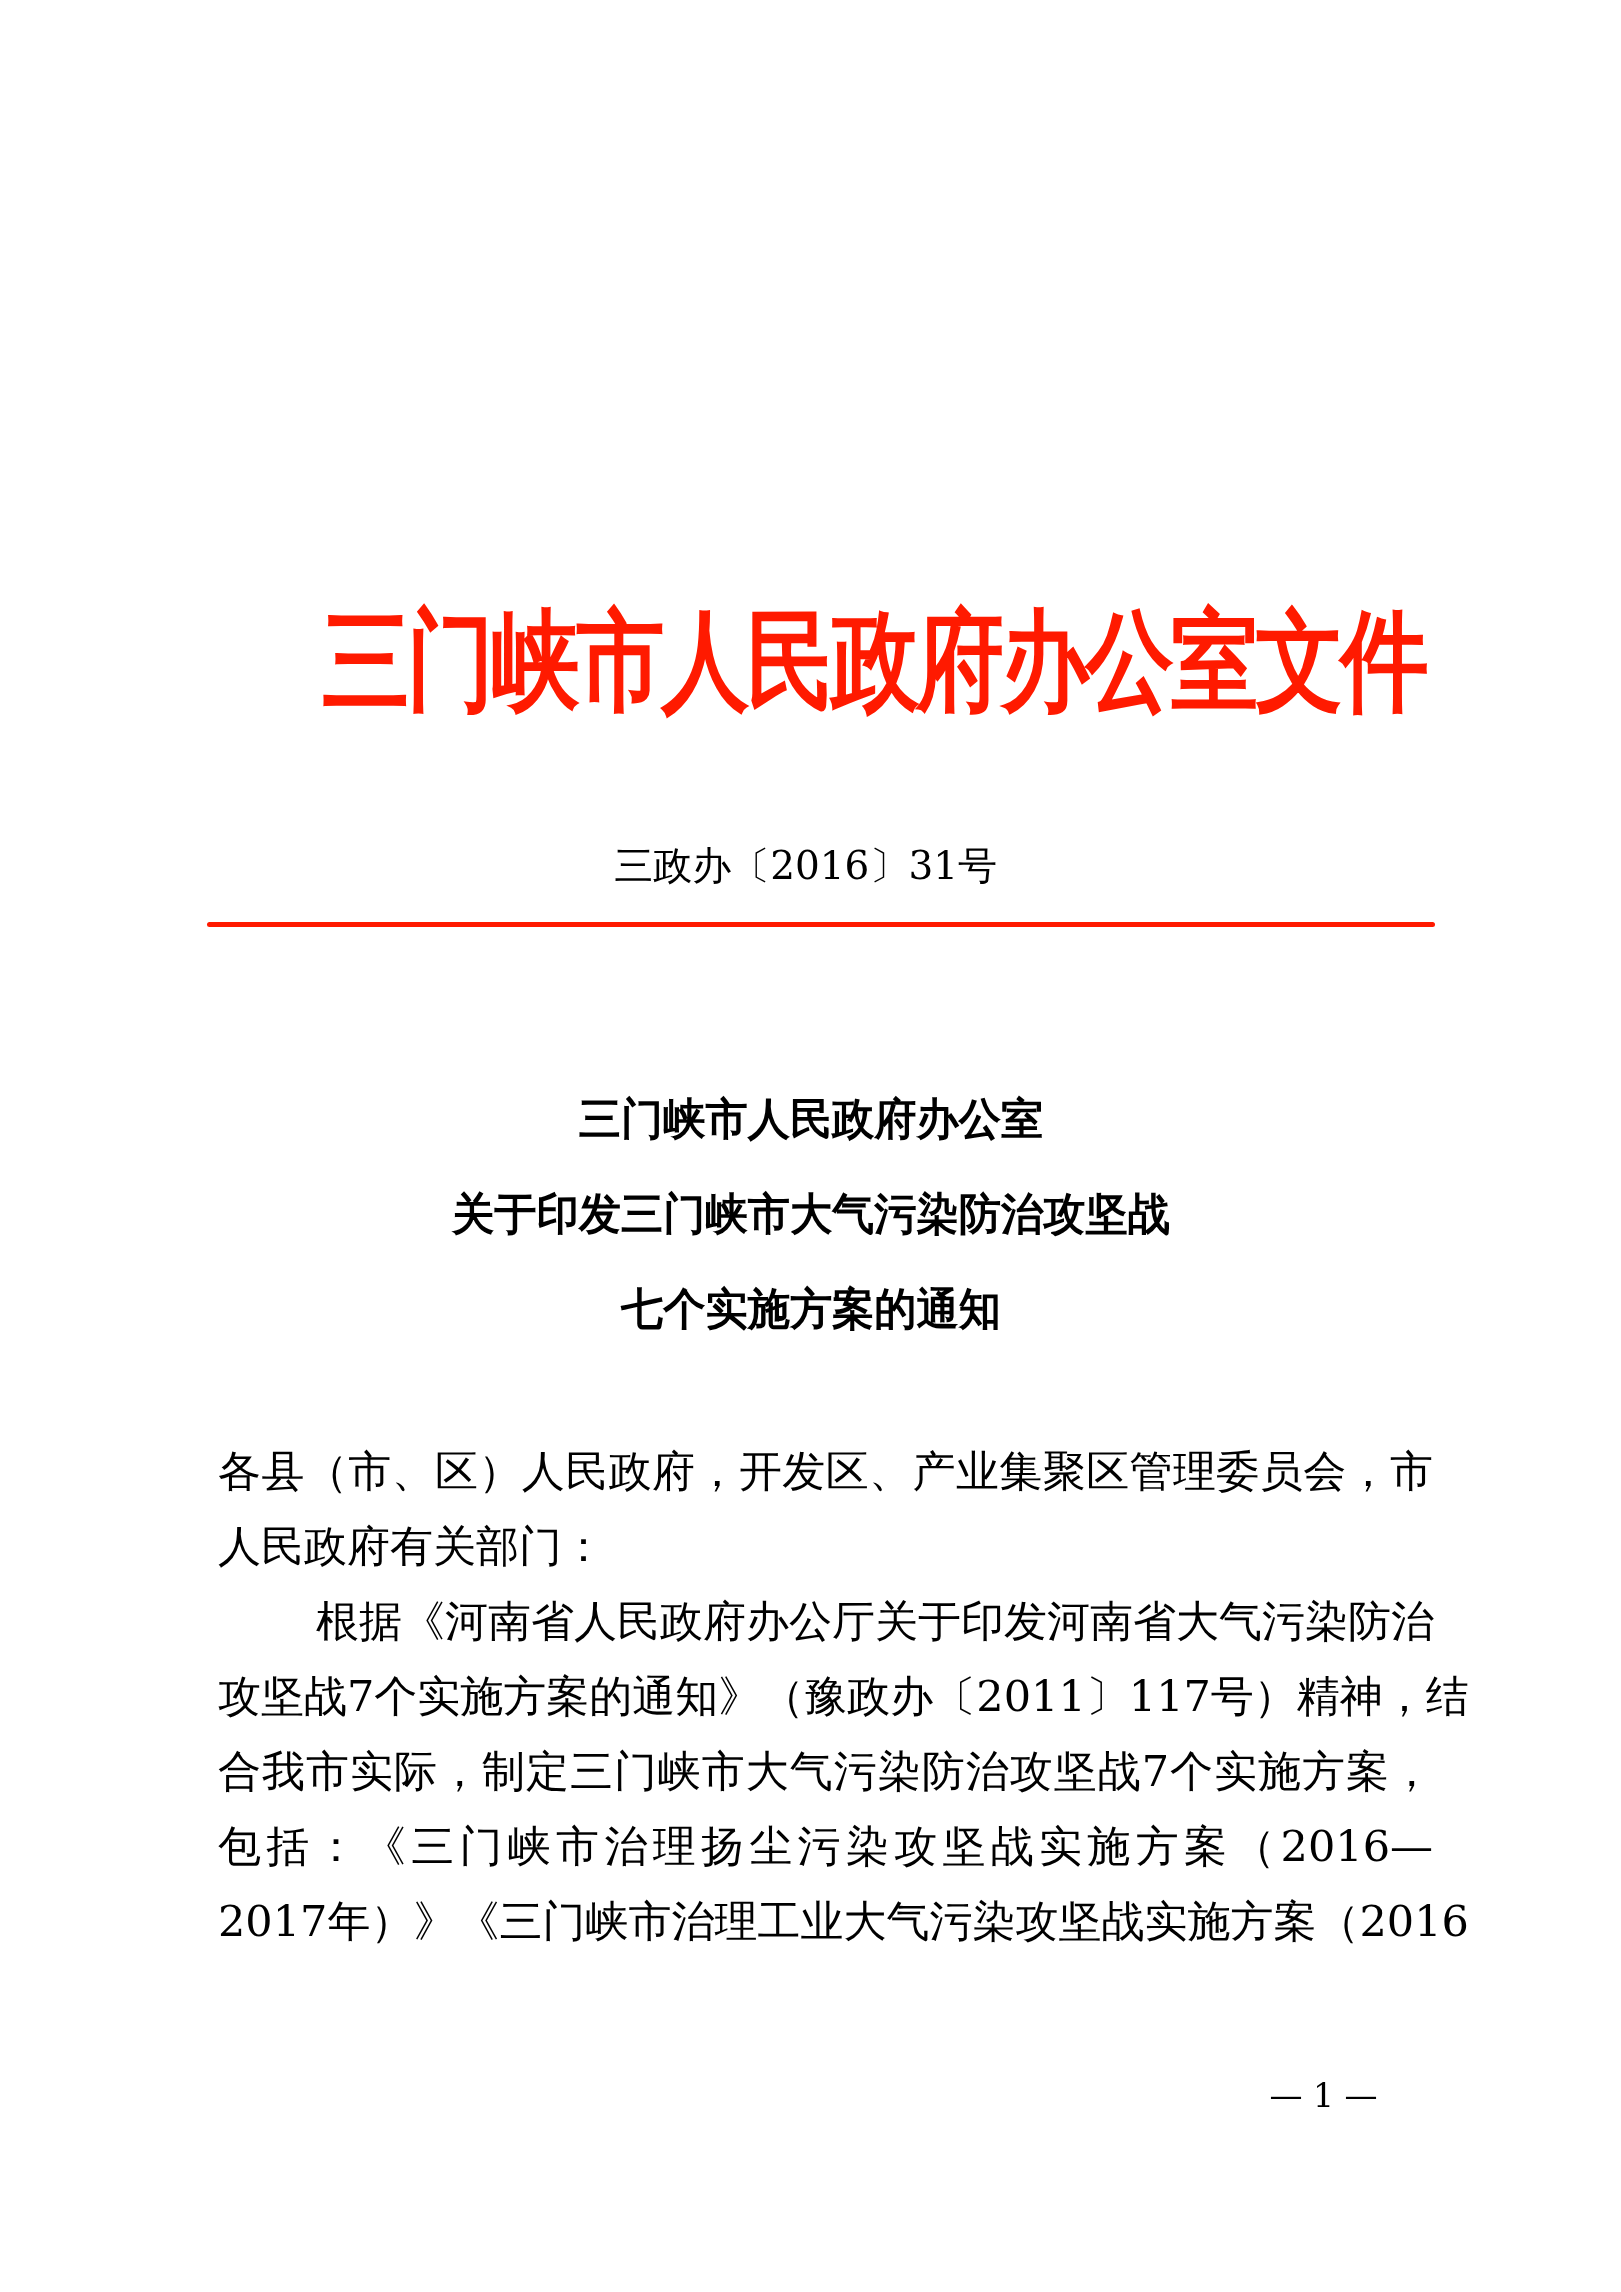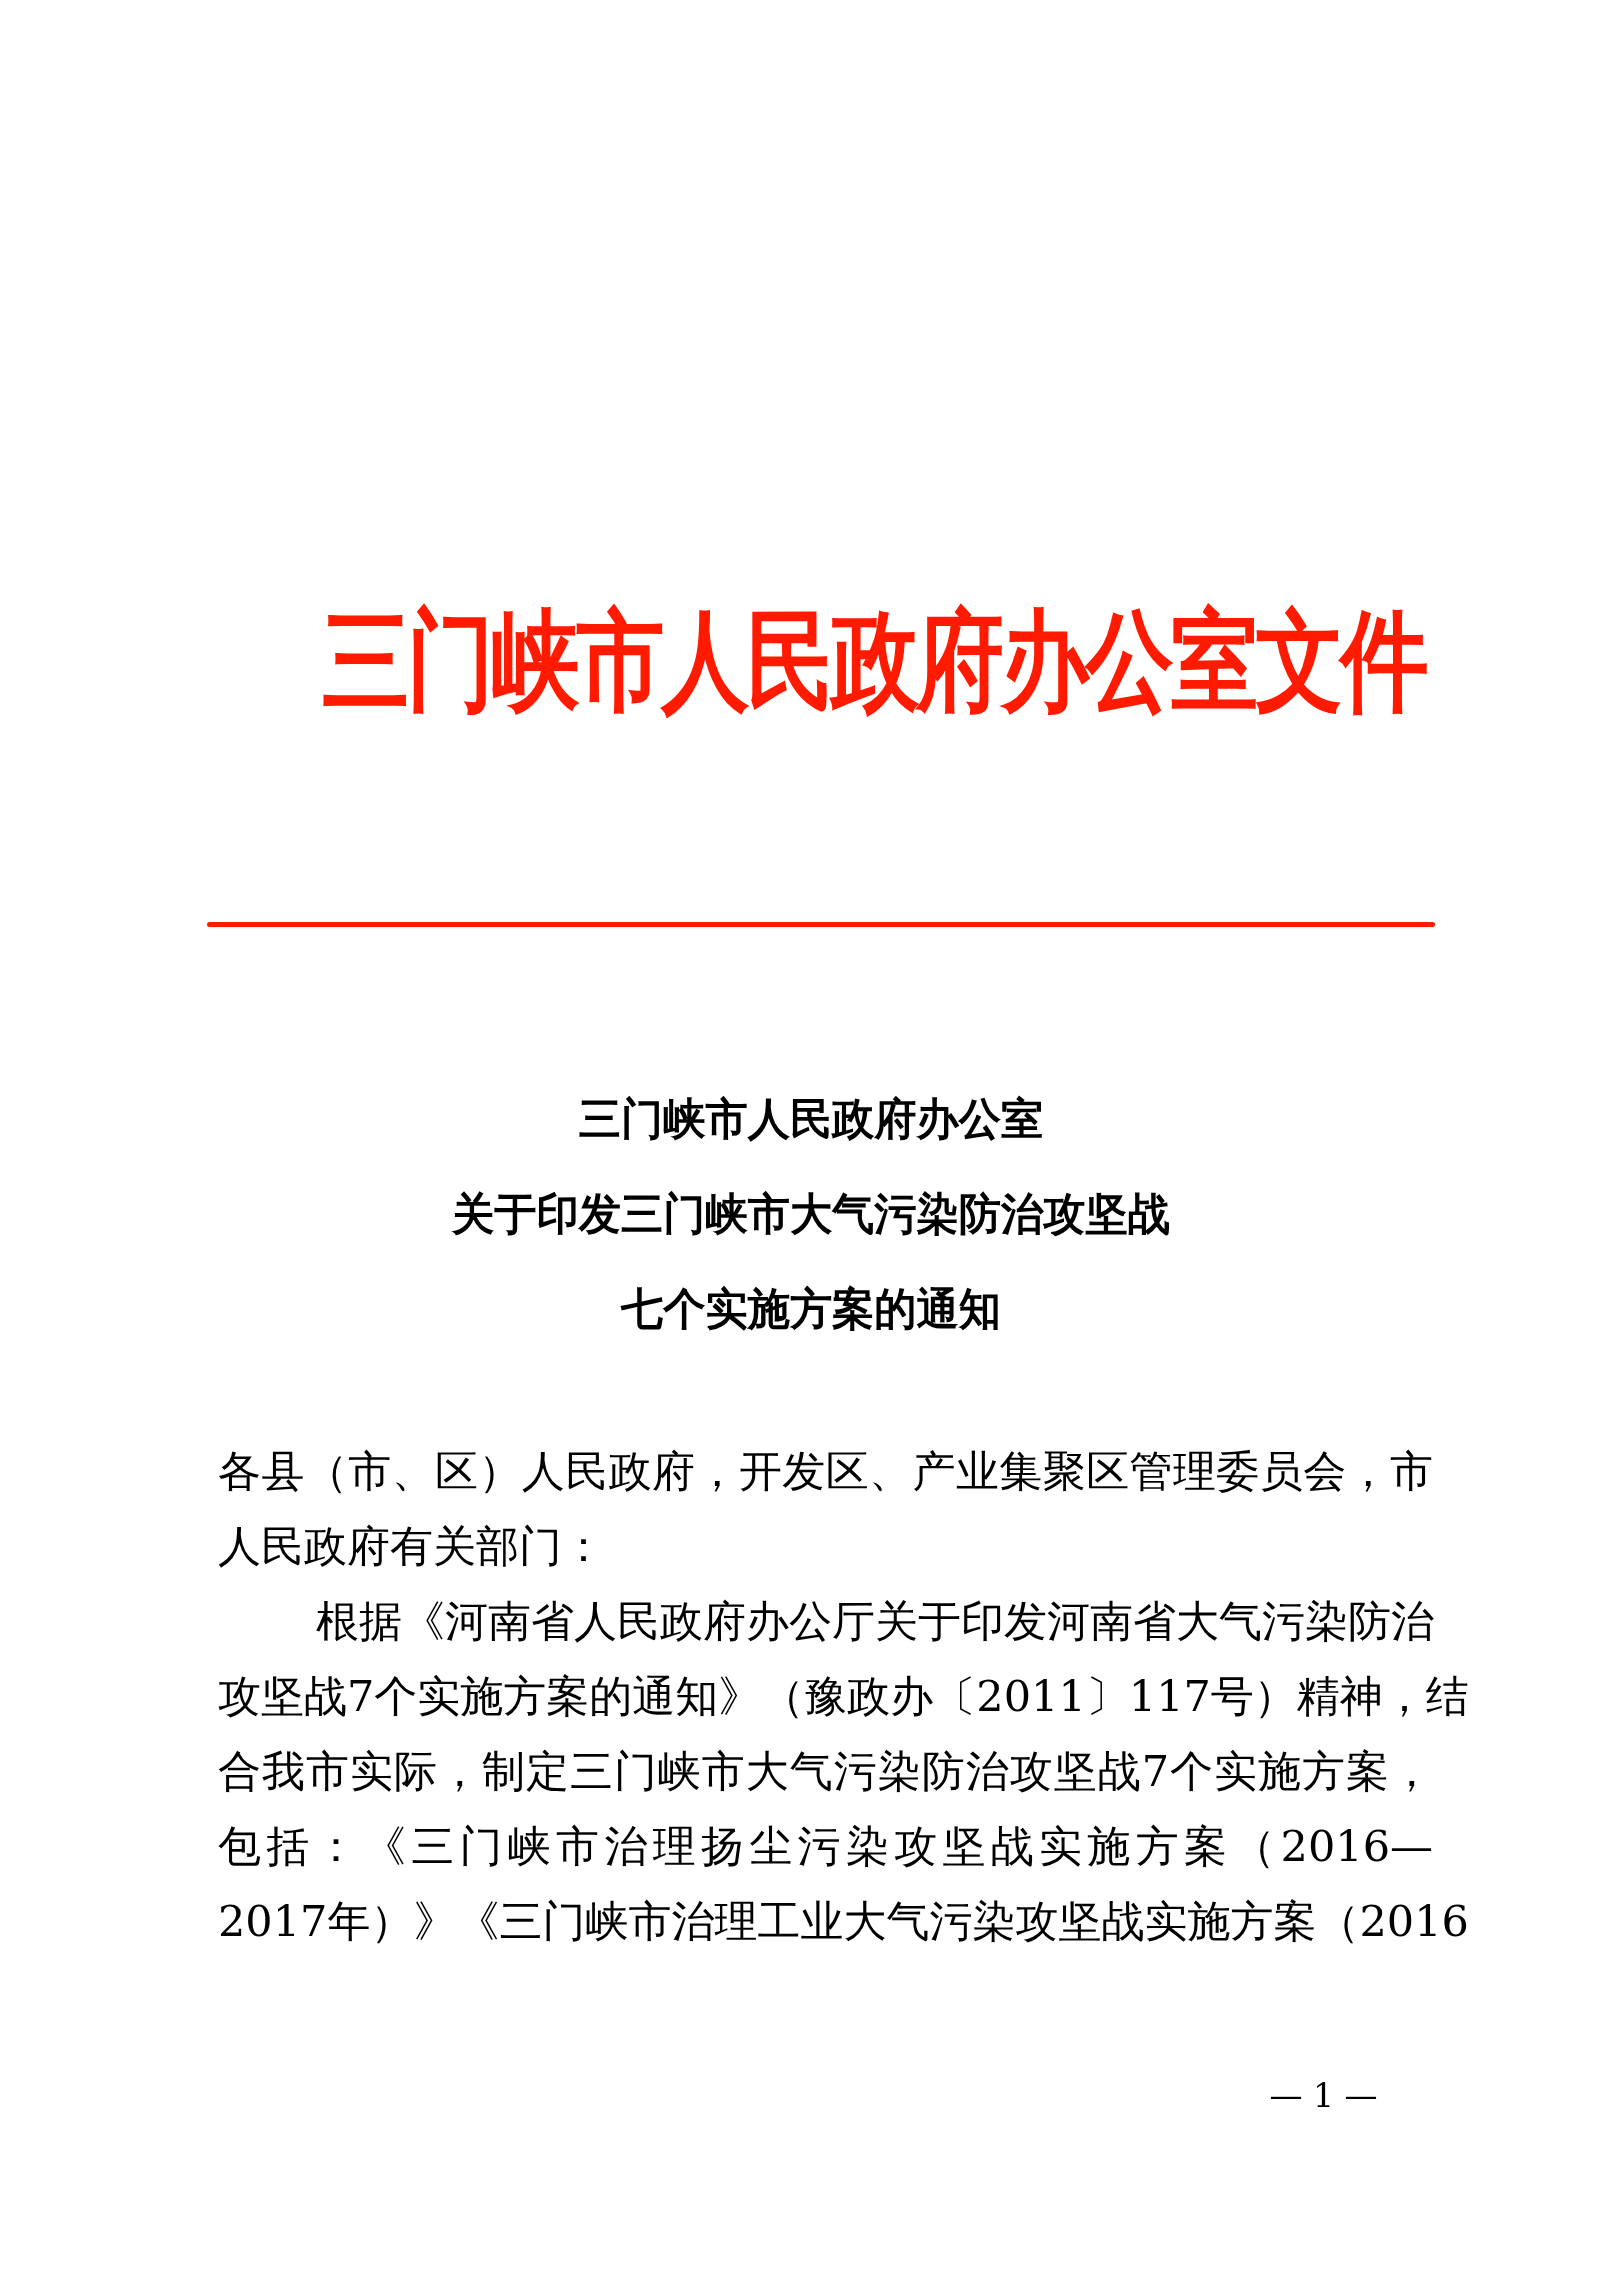--- a/index.html
+++ b/index.html
@@ -125,20 +125,23 @@
   </style>
 </head>
 <body>
 
 <div class="page">
 
   <div class="red-header">
     <span class="red-header-text">三门峡市人民政府办公室文件</span>
   </div>
 
+  <div class="doc-number">
+    <span>三政办〔2016〕31号</span>
+  </div>
 
   <div class="red-rule"></div>
 
   <div class="title-block">
     <div class="title-line">
       <span>三门峡市人民政府办公室</span>
     </div>
     <div class="title-line">
       <span>关于印发三门峡市大气污染防治攻坚战</span>
     </div>

